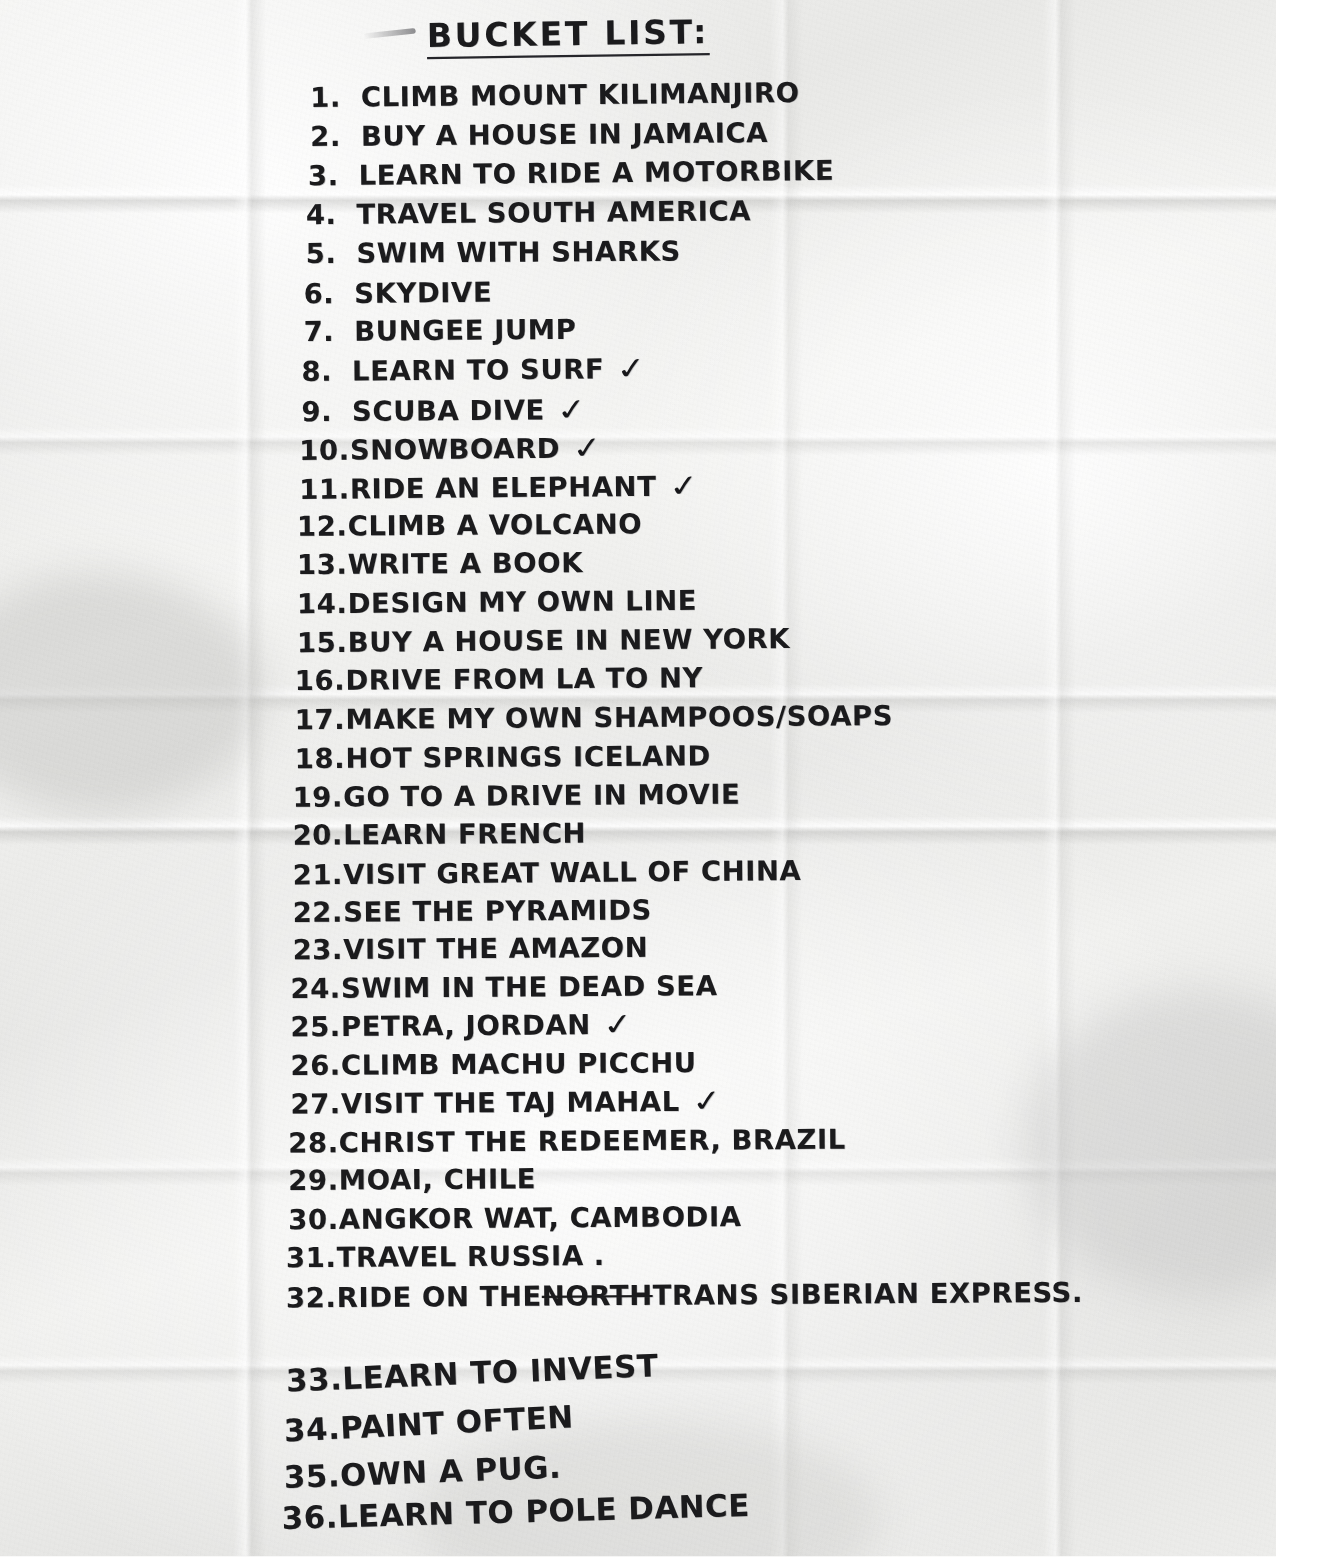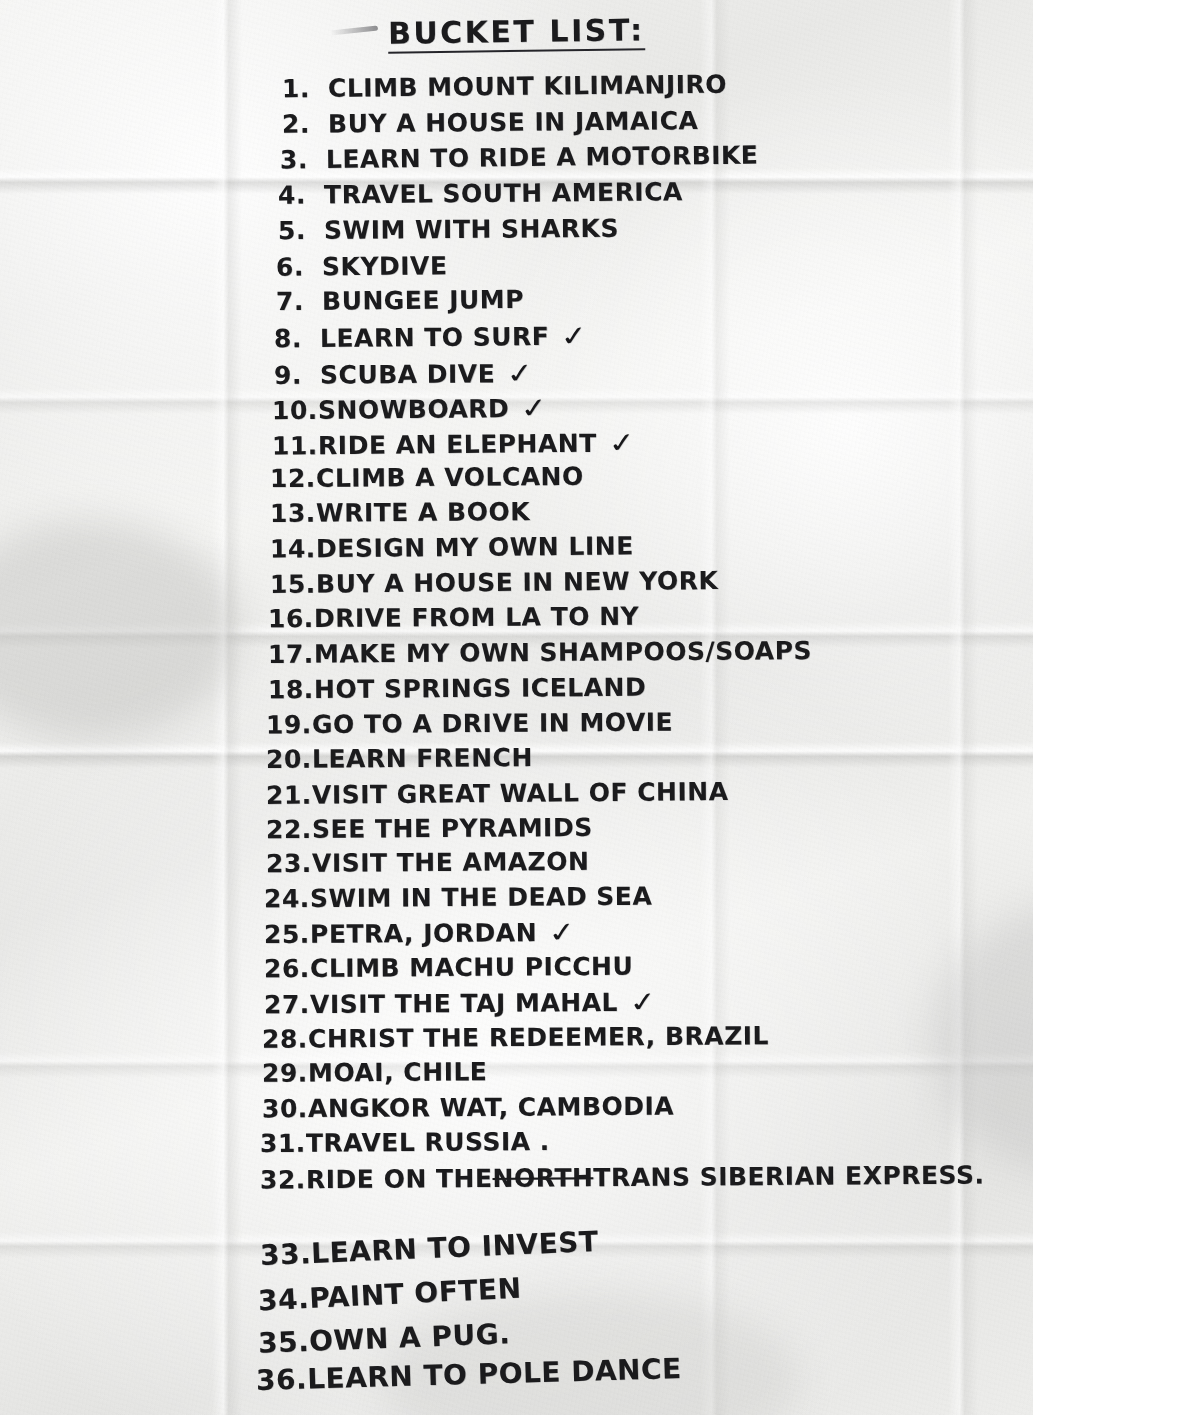--- a/index.html
+++ b/index.html
@@ -10,21 +10,21 @@
   body {
     width: 1200px;
     height: 1415px;
     overflow: hidden;
     font-family: "DejaVu Sans", sans-serif;
   }
 
   
   #paper {
     position: relative;
-    width: 1033px;
+    width: 1160px;
     height: 1415px;
     background:
       radial-gradient(ellipse 60% 40% at 20% 12%, rgba(255,255,255,0.95) 0%, rgba(236,236,234,0) 70%),
       radial-gradient(ellipse 50% 35% at 82% 30%, rgba(255,255,255,0.9) 0%, rgba(230,230,228,0) 70%),
       radial-gradient(ellipse 70% 45% at 45% 75%, rgba(255,255,255,0.85) 0%, rgba(228,228,226,0) 75%),
       linear-gradient(160deg, #f2f2f0 0%, #e9e9e7 18%, #f4f4f2 34%, #e6e6e4 52%, #f1f1ef 66%, #e4e4e2 82%, #ededeb 100%);
     overflow: hidden;
   }
 
   

